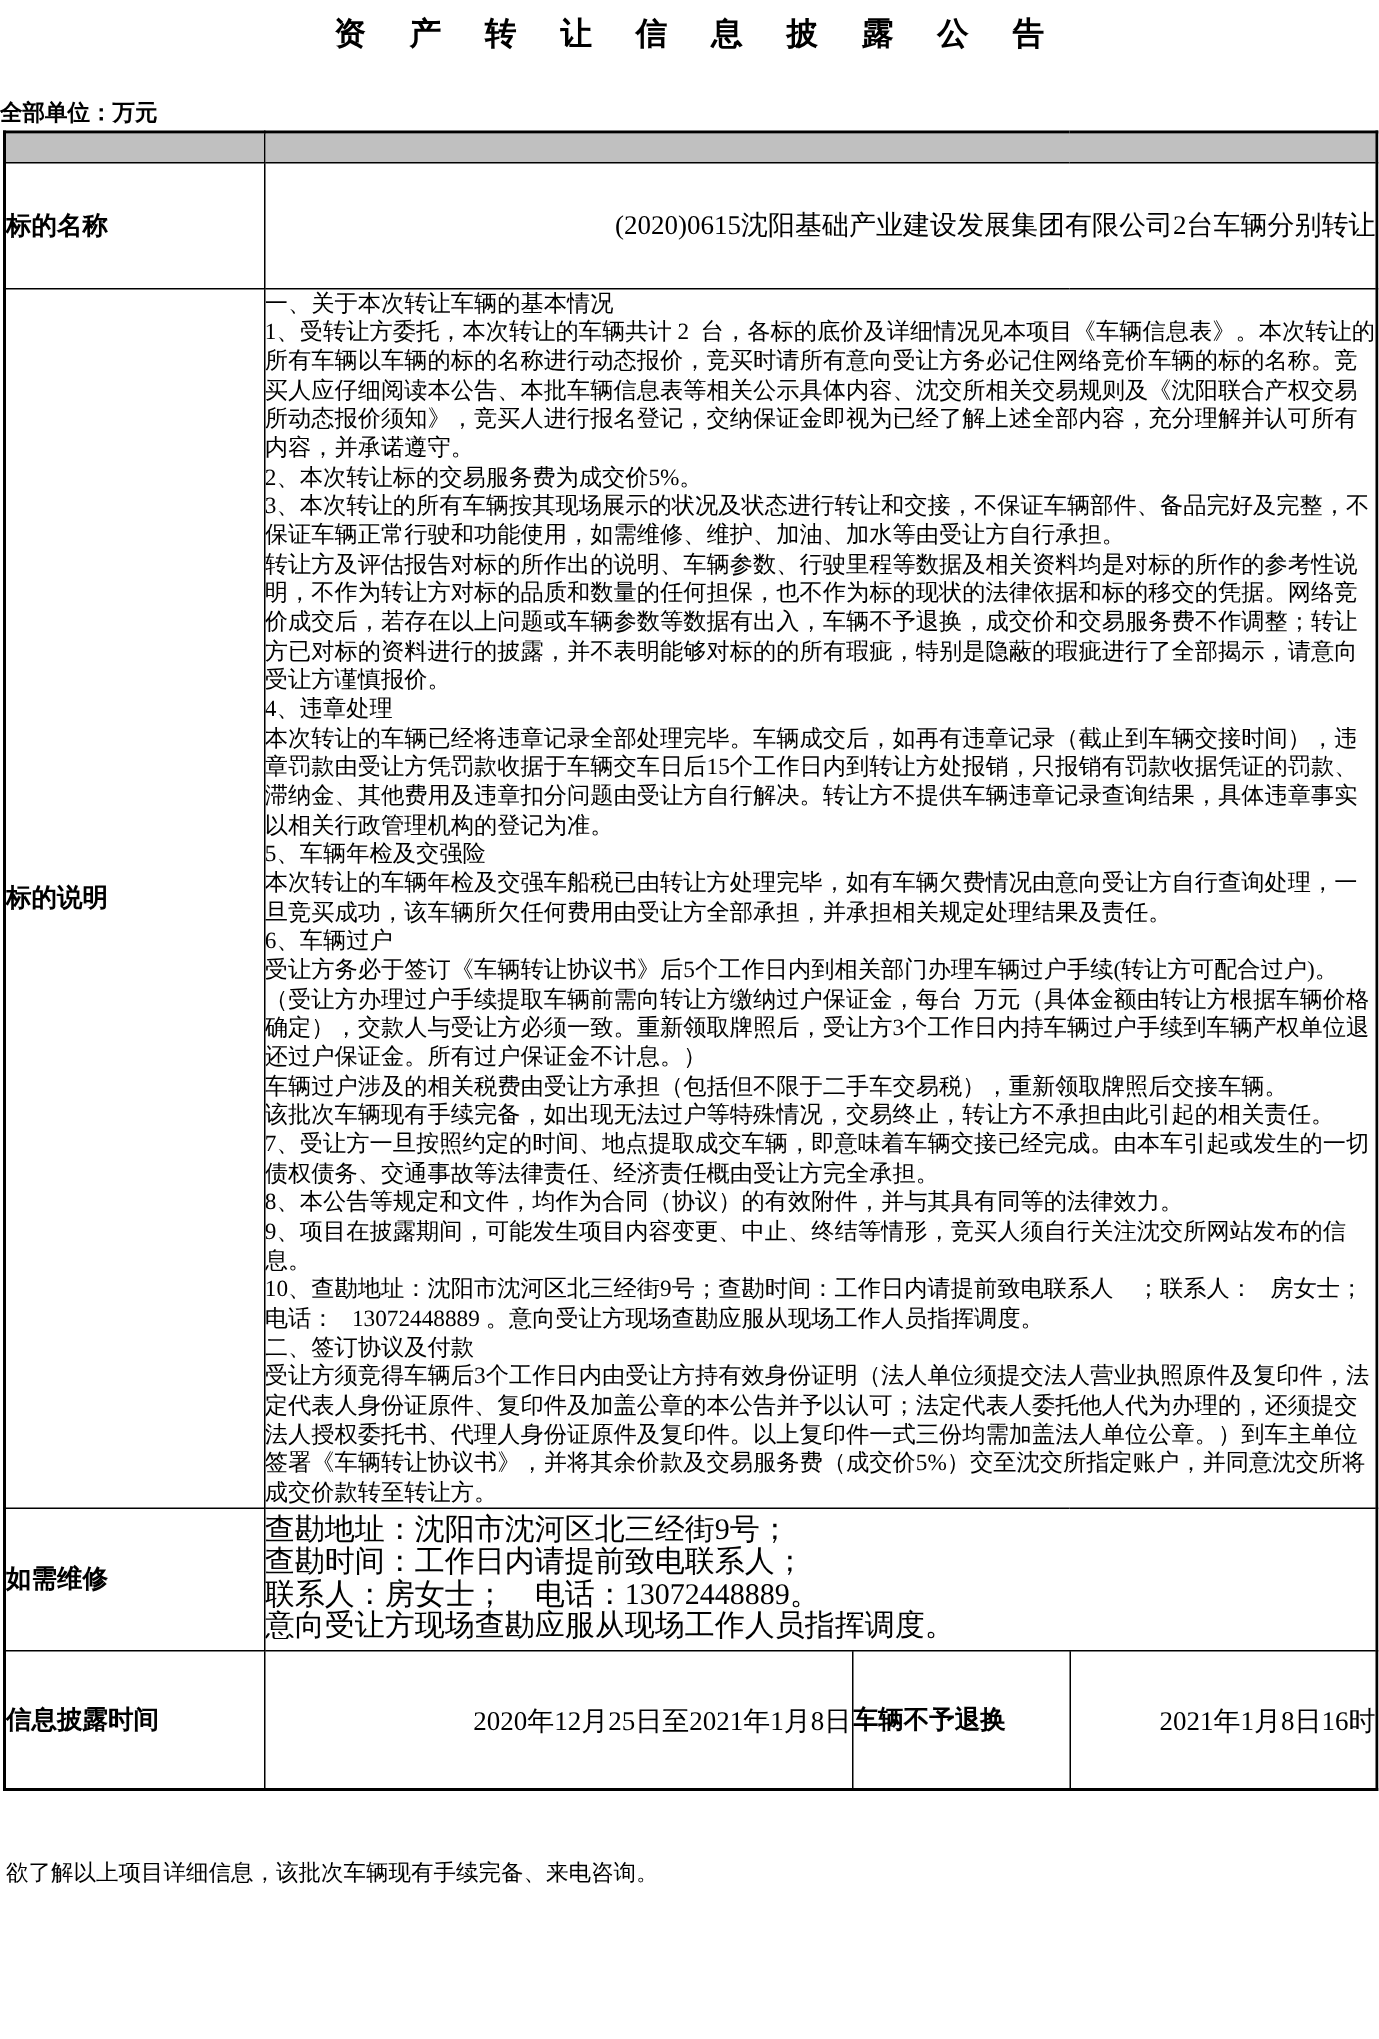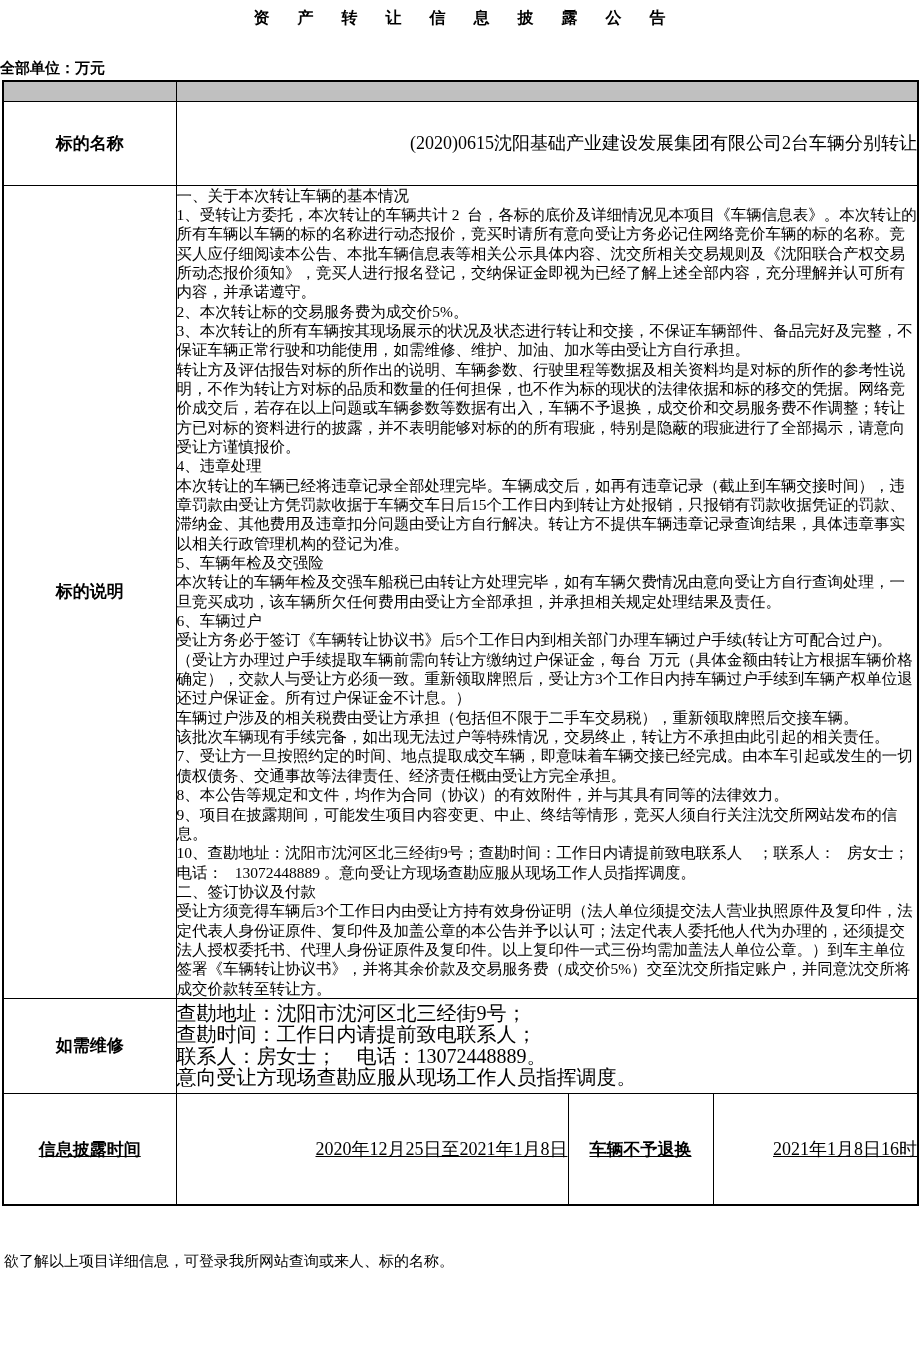--- a/index.html
+++ b/index.html
@@ -5,21 +5,21 @@
   * { box-sizing: border-box; }
   html,body { margin:0; padding:0; }
   body {
     width: 919px; height: 1359px;
     background: #ffffff; color: #000000;
     font-family: "Liberation Serif", "DejaVu Serif", serif;
   }
   .doc-title {
     padding-top: 8px;
     text-align: center;
-    font-size: 16px;
+    font-size: 21px;
     font-weight: bold;
     letter-spacing: 12px;
     text-indent: 12px; 
   }
   .units-note {
     margin: 30px 4px 2px 0;
     text-align: left;
     font-size: 15px;
     font-weight: bold;
   }
@@ -32,33 +32,32 @@
   }
   table.main td {
     border: 1px solid #000;
     padding: 0;
     overflow: hidden;
   }
   td.gray { height: 20px; }
   td.label-cell {
     font-size: 17px;
     font-weight: bold;
-    text-align: center;
     vertical-align: middle;
   }
   td.value-cell {
     font-size: 18px;
     text-align: right;
     vertical-align: middle;
   }
   tr.r-name  { height: 84px; }
   tr.r-price { height: 100px; }
   tr.r-desc  { height: 809px; }
   tr.r-survey{ height: 95px; }
-  tr.r-time  { height: 112px; text-decoration: underline; }
+  tr.r-time  { height: 93px; }
   td.desc-cell {
     vertical-align: top;
     padding: 2px 3px 0 4px;
     font-size: 15.5px;
     line-height: 19.35px;
     white-space: pre-wrap;
     word-break: break-all;
     text-align: left;
   }
   td.survey-cell {
@@ -133,16 +132,16 @@
   <tr class="r-time">
     <td class="label-cell">信息披露时间</td>
     <td class="value-cell">2020年12月25日至2021年1月8日</td>
     <td class="label-cell">车辆不予退换</td>
     <td class="value-cell">2021年1月8日16时</td>
   </tr>
 </tbody>
   </table>
 
 <div class="footer">
-  <div class="f-line">欲了解以上项目详细信息，可登录我所网站查询或来人、标的名称。</div>
+  <div class="f-line">欲了解以上项目详细信息，该批次车辆现有手续完备、来电咨询。</div>
   
   
 </div>
 
 </body></html>

